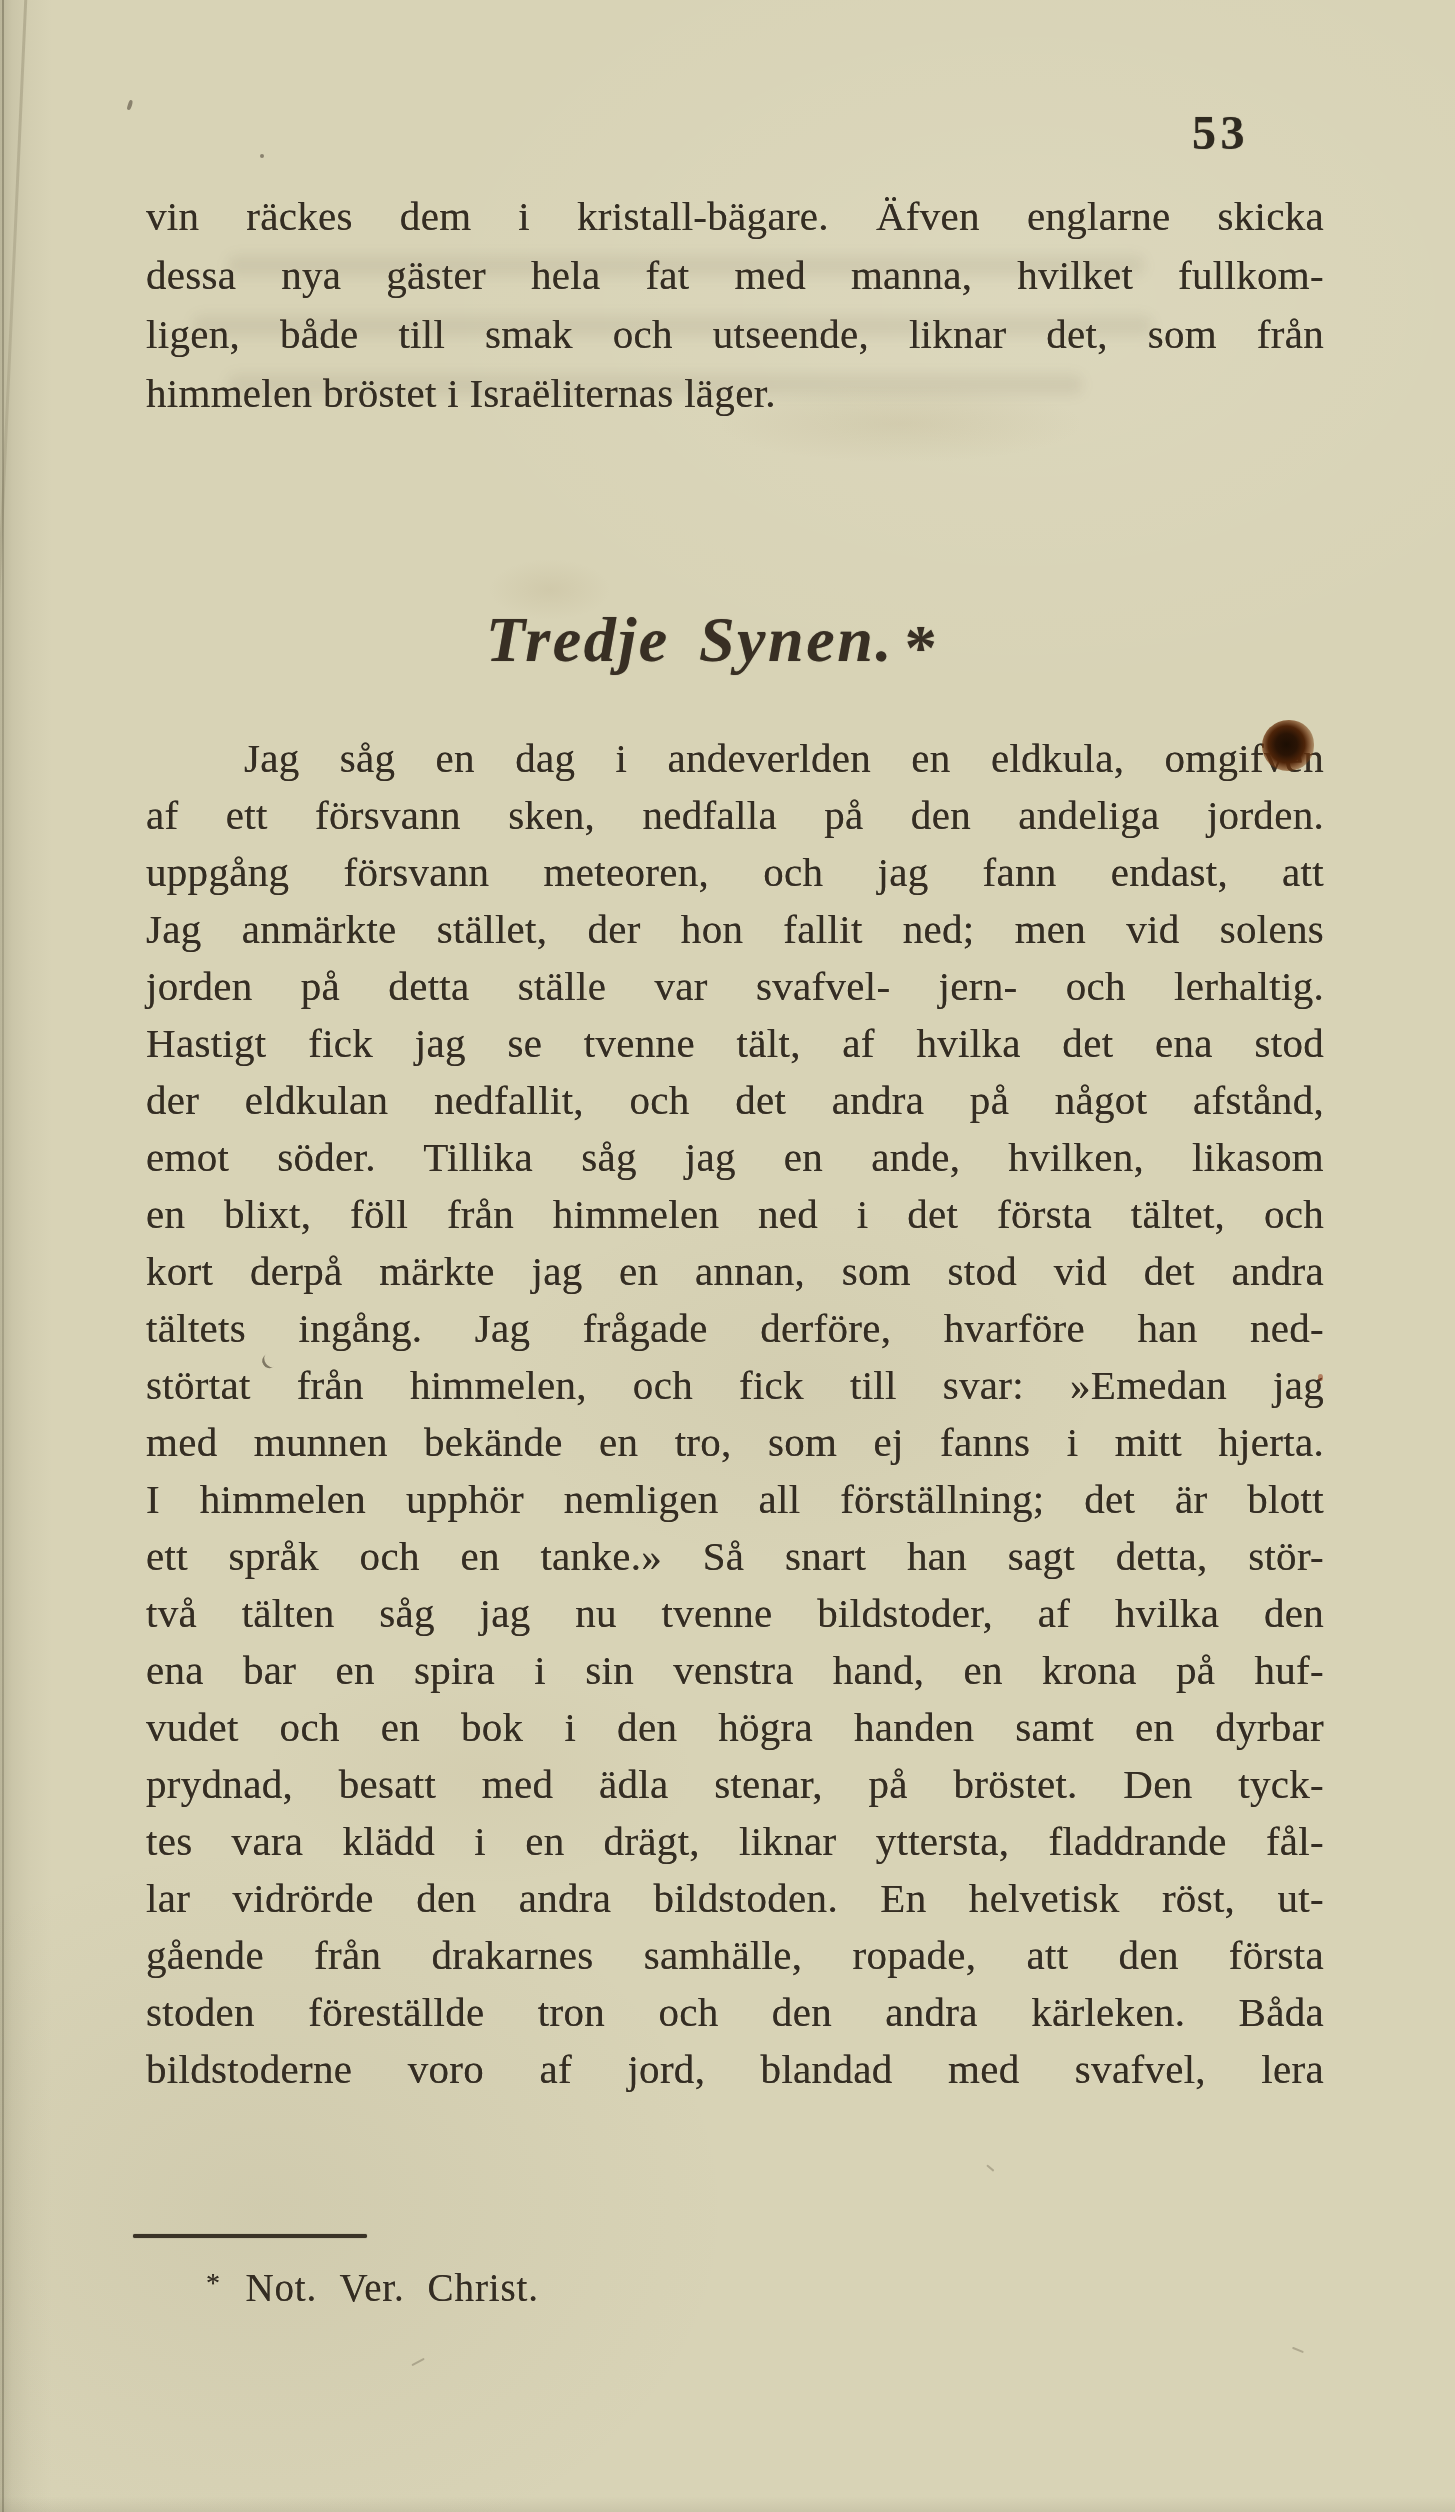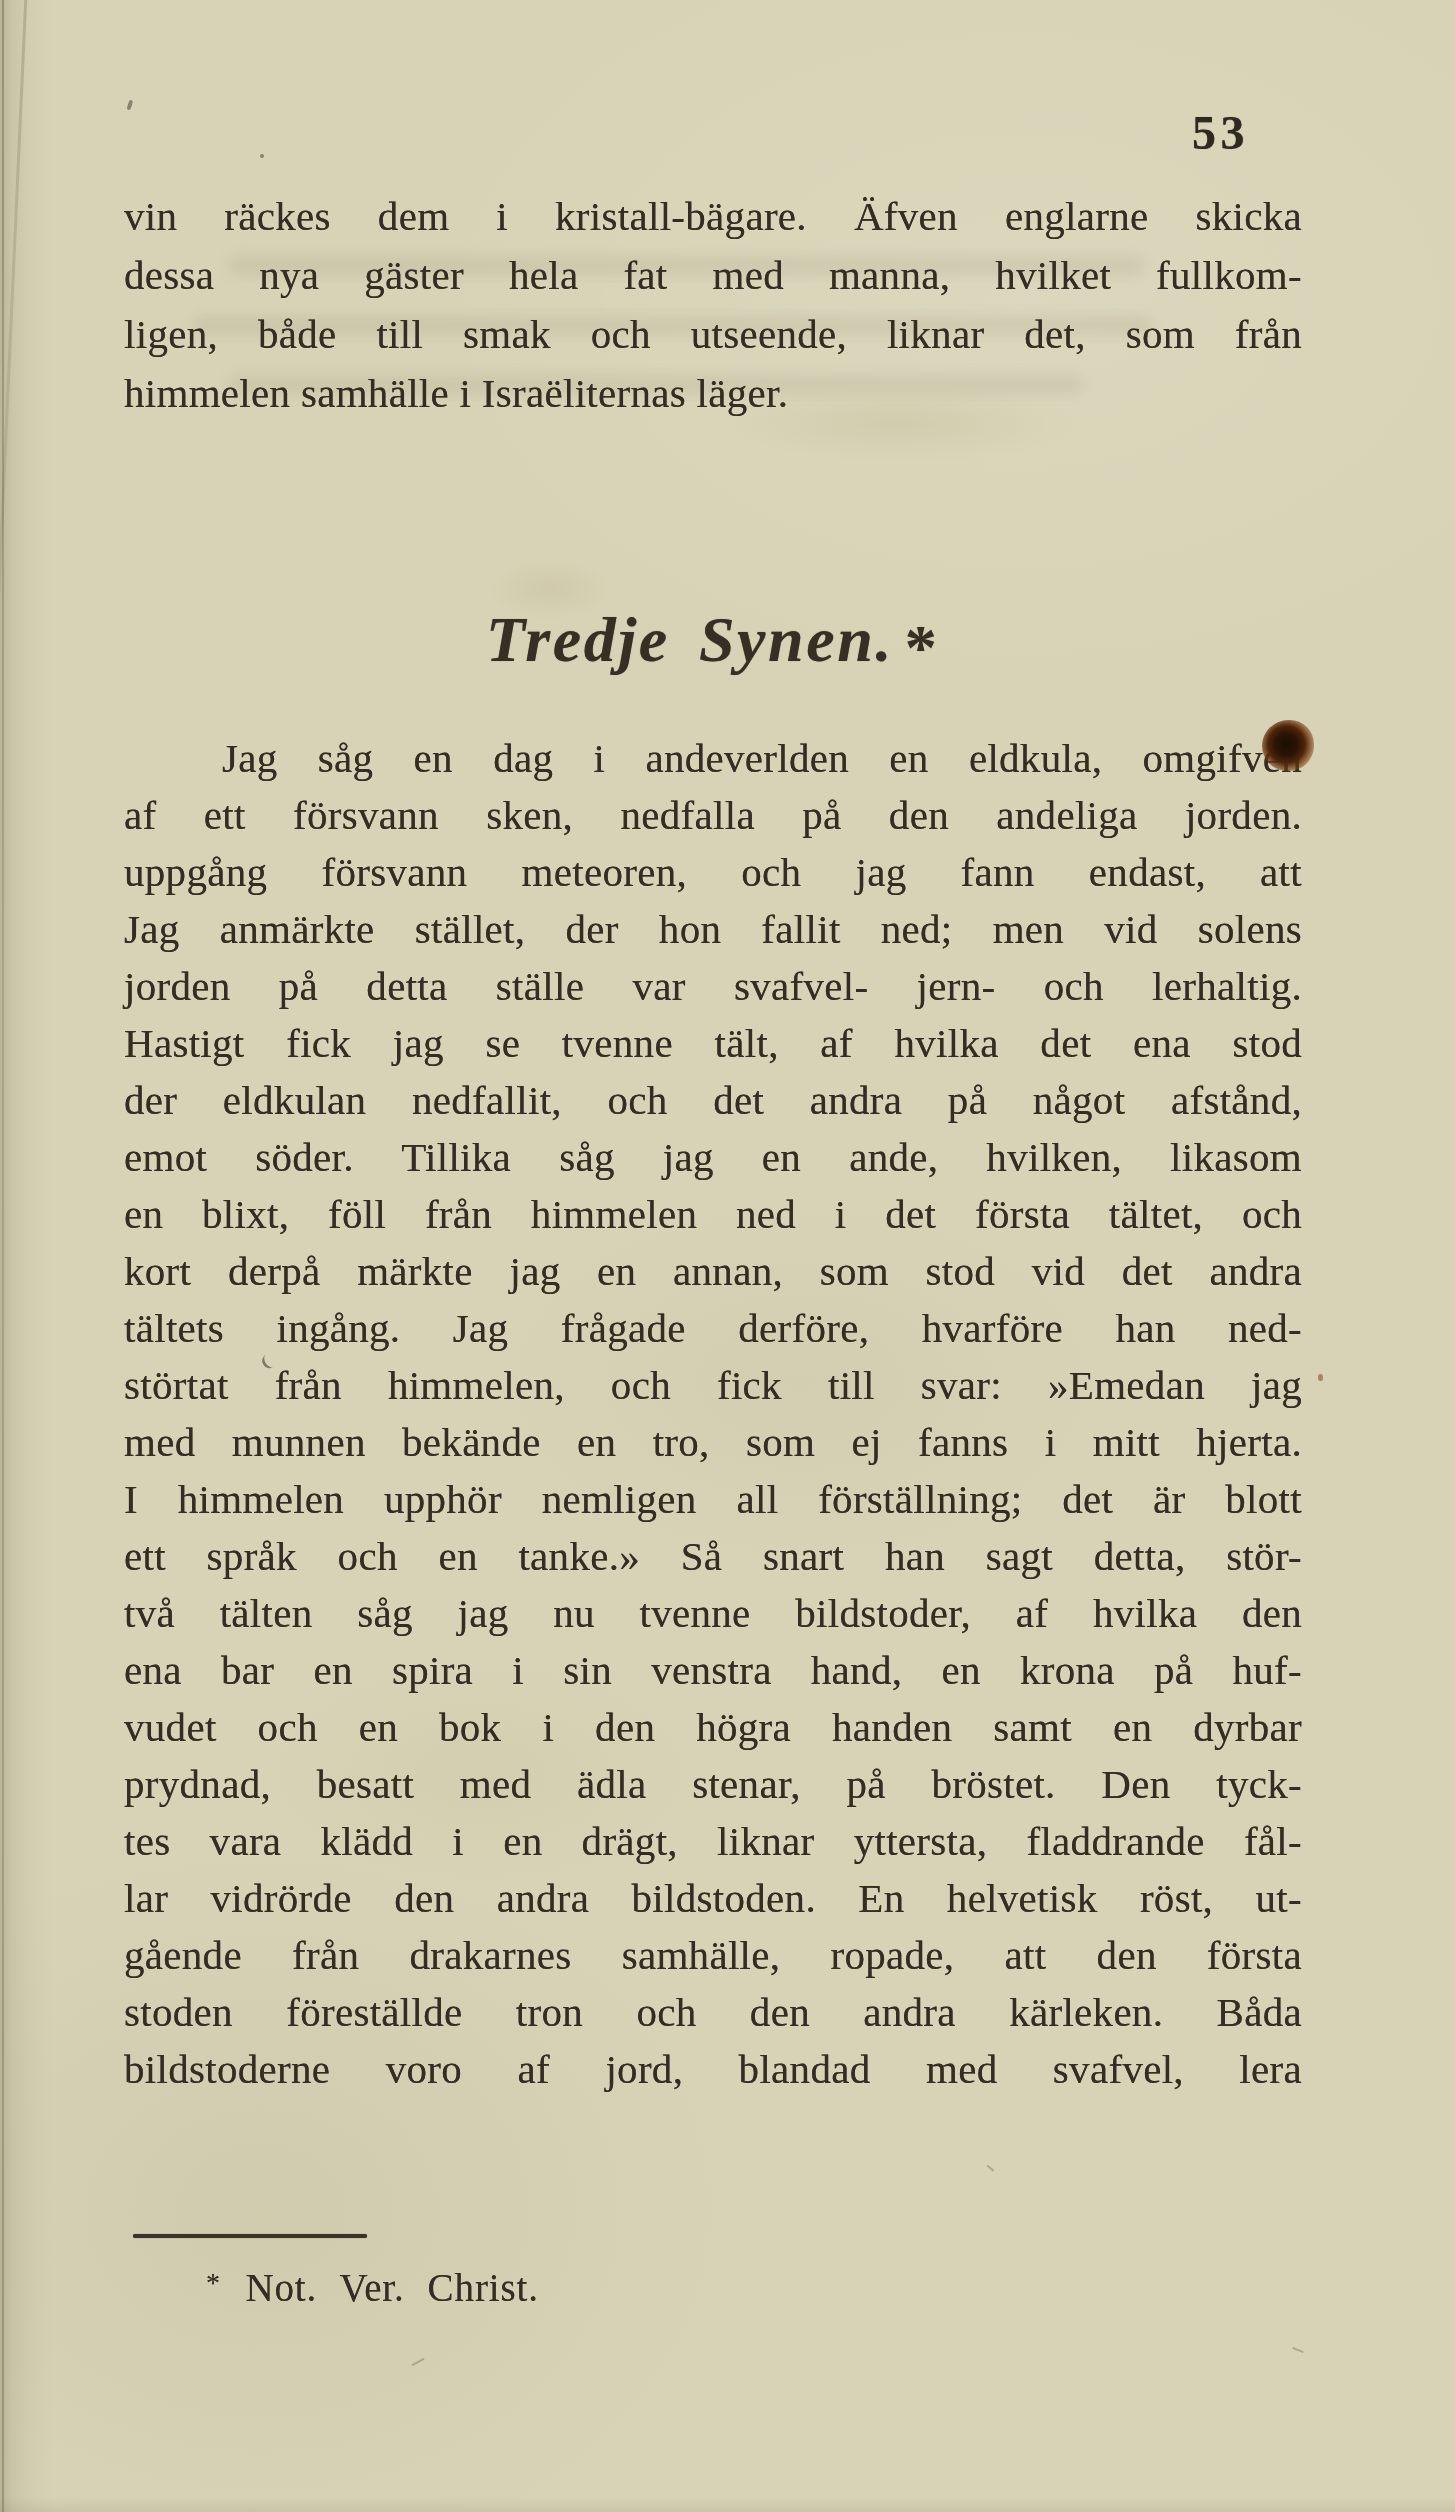--- a/index.html
+++ b/index.html
@@ -24,21 +24,21 @@
   .crease {
     position:absolute; left:24.5px; top:-17.5px; width:2.6px; height:1311px;
     background: linear-gradient(to bottom, rgba(105,96,70,.28), rgba(105,96,70,.10) 55%, transparent);
     transform: rotate(2.6deg); transform-origin: top left;
   }
   .page-number {
     position:absolute; left:1192px; top:105px;
     font-size:48px; font-weight:700; letter-spacing:4.4px;
     color:#2f2a20; text-shadow:0 0 0.9px rgba(47,42,32,.6);
   }
-  .para { position:absolute; left:124px; width:1178px; }
+  .para { position:absolute; left:146px; width:1178px; }
   .para .line {
     text-align: justify;
     text-align-last: justify;
     -moz-text-align-last: justify;
     white-space: normal;
     font-size: 41px;
     letter-spacing: 0.3px;
     text-shadow: 0 0 0.6px rgba(52,45,35,0.75);
   }
   #para1 { top: 187px; }
@@ -113,21 +113,21 @@
   <div class="ghost" style="left:227px; top:255px; width:918px;"></div>
   <div class="ghost" style="left:192px; top:315px; width:961px;"></div>
   <div class="ghost" style="left:227px; top:374px; width:856px;"></div>
 
   <div class="page-number">53</div>
 
   <div class="para" id="para1">
     <div class="line">vin räckes dem i kristall-bägare. Äfven englarne skicka</div>
     <div class="line">dessa nya gäster hela fat med manna, hvilket fullkom-</div>
     <div class="line">ligen, både till smak och utseende, liknar det, som från</div>
-    <div class="line para-end">himmelen samhälle i Israëliternas läger.</div>
+    <div class="line para-end">himmelen bröstet i Israëliternas läger.</div>
   </div>
 
   <div class="heading">
     <span>Tredje Synen.</span><span class="star">*</span>
   </div>
 
   <div class="para" id="para2">
     <div class="line first">Jag såg en dag i andeverlden en eldkula, omgifven</div>
     <div class="line">af ett försvann sken, nedfalla på den andeliga jorden.</div>
     <div class="line">uppgång försvann meteoren, och jag fann endast, att</div>

